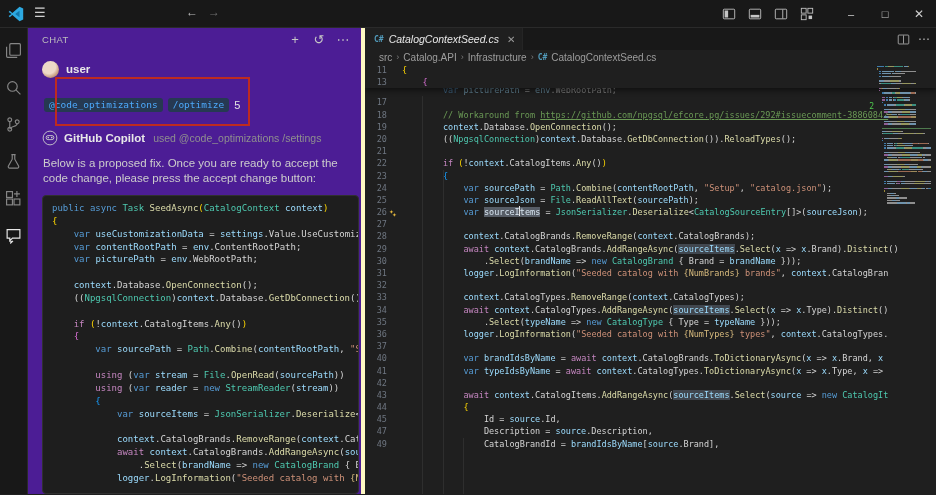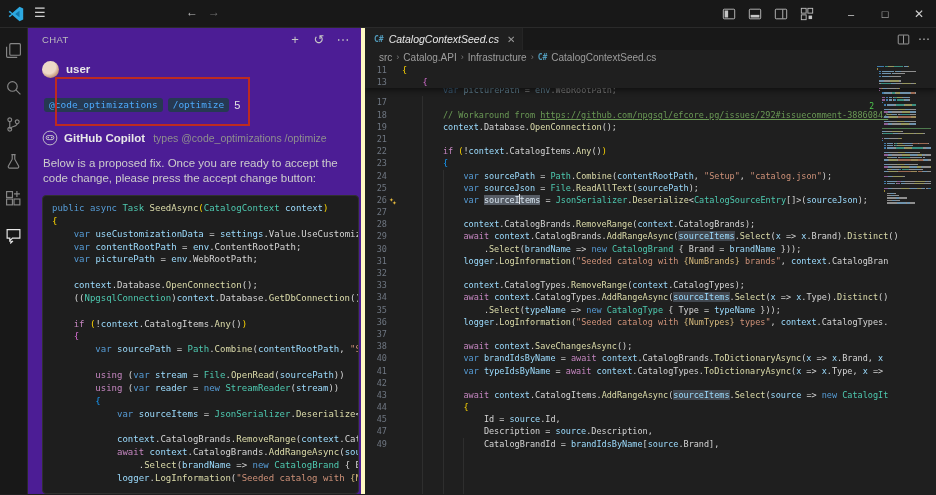--- a/index.html
+++ b/index.html
@@ -198,21 +198,21 @@
         </div>
         <div class="cmsg">
           <div class="crow">
             <svg width="16" height="16" viewBox="0 0 20 20">
                 <circle cx="10" cy="10" r="8.6" fill="none" stroke="#cfcfcf" stroke-width="1.1"></circle>
                 <rect x="5.2" y="7" width="9.6" height="5" rx="2.3" fill="none" stroke="#cfcfcf" stroke-width="1.1"></rect>
                 <circle cx="7.8" cy="9.5" r="1" fill="#cfcfcf"></circle>
                 <circle cx="12.2" cy="9.5" r="1" fill="#cfcfcf"></circle>
               </svg>
             <span class="cname">GitHub Copilot</span>
-            <span class="cmeta">types @code_optimizations /optimize</span>
+            <span class="cmeta">used @code_optimizations /settings</span>
           </div>
           <div class="cbody">Below is a proposed fix. Once you are ready to accept the code change, please press the accept change button:</div>
         </div>
         <div class="codeblock" id="chat-code">
             <div class="cl"><span class="ltxt"><span class="tk-k">public</span><span class="tk-p"> </span><span class="tk-k">async</span><span class="tk-p"> </span><span class="tk-t">Task</span><span class="tk-p"> </span><span class="tk-f">SeedAsync</span><span class="tk-b1">(</span><span class="tk-t">CatalogContext</span><span class="tk-p"> </span><span class="tk-v">context</span><span class="tk-b1">)</span></span></div>
             <div class="cl"><span class="ltxt"><span class="tk-b1">{</span></span></div>
             <div class="cl"><span class="ltxt"><span class="tk-p">    </span><span class="tk-k">var</span><span class="tk-p"> </span><span class="tk-v">useCustomizationData</span><span class="tk-p"> = </span><span class="tk-v">settings</span><span class="tk-p">.Value.UseCustomizationD</span></span></div>
             <div class="cl"><span class="ltxt"><span class="tk-p">    </span><span class="tk-k">var</span><span class="tk-p"> </span><span class="tk-v">contentRootPath</span><span class="tk-p"> = </span><span class="tk-v">env</span><span class="tk-p">.ContentRootPath;</span></span></div>
             <div class="cl"><span class="ltxt"><span class="tk-p">    </span><span class="tk-k">var</span><span class="tk-p"> </span><span class="tk-v">picturePath</span><span class="tk-p"> = </span><span class="tk-v">env</span><span class="tk-p">.WebRootPath;</span></span></div>
             <div class="cl"><span class="ltxt"></span></div>
@@ -297,20 +297,25 @@
               <span class="ln">18</span>
               <span class="gut"></span>
               <span class="ltxt"><span class="tk-m">        // Workaround from </span><span class="tk-u">https://github.com/npgsql/efcore.pg/issues/292#issuecomment-38860842</span></span>
             </div>
             <div class="code-row">
               <span class="ln">19</span>
               <span class="gut"></span>
               <span class="ltxt"><span class="tk-p">        </span><span class="tk-v">context</span><span class="tk-p">.Database.</span><span class="tk-f">OpenConnection</span><span class="tk-p">();</span></span>
             </div>
             <div class="code-row">
+              <span class="ln">20</span>
+              <span class="gut"></span>
+              <span class="ltxt"><span class="tk-p">        ((</span><span class="tk-t">NpgsqlConnection</span><span class="tk-p">)</span><span class="tk-v">context</span><span class="tk-p">.Database.</span><span class="tk-f">GetDbConnection</span><span class="tk-p">()).</span><span class="tk-f">ReloadTypes</span><span class="tk-p">();</span></span>
+            </div>
+            <div class="code-row">
               <span class="ln">21</span>
               <span class="gut"></span>
               <span class="ltxt"></span>
             </div>
             <div class="code-row">
               <span class="ln">22</span>
               <span class="gut"></span>
               <span class="ltxt"><span class="tk-p">        </span><span class="tk-c">if</span><span class="tk-p"> </span><span class="tk-b1">(</span><span class="tk-p">!</span><span class="tk-v">context</span><span class="tk-p">.CatalogItems.</span><span class="tk-f">Any</span><span class="tk-p">()</span><span class="tk-b1">)</span></span>
             </div>
             <div class="code-row">
@@ -382,25 +387,20 @@
             </div>
             <div class="code-row">
               <span class="ln">36</span>
               <span class="gut"></span>
               <span class="ltxt"><span class="tk-p">            </span><span class="tk-v">logger</span><span class="tk-p">.</span><span class="tk-f">LogInformation</span><span class="tk-p">(</span><span class="tk-s">"Seeded catalog with </span><span class="tk-si">{NumTypes}</span><span class="tk-s"> types"</span><span class="tk-p">, </span><span class="tk-v">context</span><span class="tk-p">.CatalogTypes.</span></span>
             </div>
             <div class="code-row">
               <span class="ln">37</span>
               <span class="gut"></span>
               <span class="ltxt"></span>
-            </div>
-            <div class="code-row">
-              <span class="ln">38</span>
-              <span class="gut"></span>
-              <span class="ltxt"><span class="tk-p">            </span><span class="tk-c">await</span><span class="tk-p"> </span><span class="tk-v">context</span><span class="tk-p">.</span><span class="tk-f">SaveChangesAsync</span><span class="tk-p">();</span></span>
             </div>
             <div class="code-row">
               <span class="ln">40</span>
               <span class="gut"></span>
               <span class="ltxt"><span class="tk-p">            </span><span class="tk-k">var</span><span class="tk-p"> </span><span class="tk-v">brandIdsByName</span><span class="tk-p"> = </span><span class="tk-c">await</span><span class="tk-p"> </span><span class="tk-v">context</span><span class="tk-p">.CatalogBrands.</span><span class="tk-f">ToDictionaryAsync</span><span class="tk-p">(</span><span class="tk-v">x</span><span class="tk-p"> =&gt; </span><span class="tk-v">x</span><span class="tk-p">.Brand, </span><span class="tk-v">x</span></span>
             </div>
             <div class="code-row">
               <span class="ln">41</span>
               <span class="gut"></span>
               <span class="ltxt"><span class="tk-p">            </span><span class="tk-k">var</span><span class="tk-p"> </span><span class="tk-v">typeIdsByName</span><span class="tk-p"> = </span><span class="tk-c">await</span><span class="tk-p"> </span><span class="tk-v">context</span><span class="tk-p">.CatalogTypes.</span><span class="tk-f">ToDictionaryAsync</span><span class="tk-p">(</span><span class="tk-v">x</span><span class="tk-p"> =&gt; </span><span class="tk-v">x</span><span class="tk-p">.Type, </span><span class="tk-v">x</span><span class="tk-p"> =&gt;</span></span>

